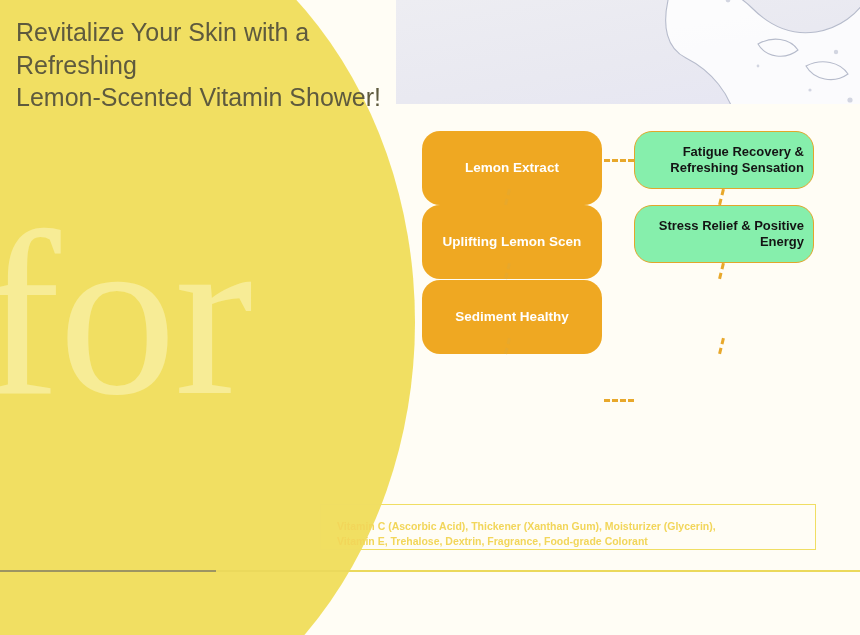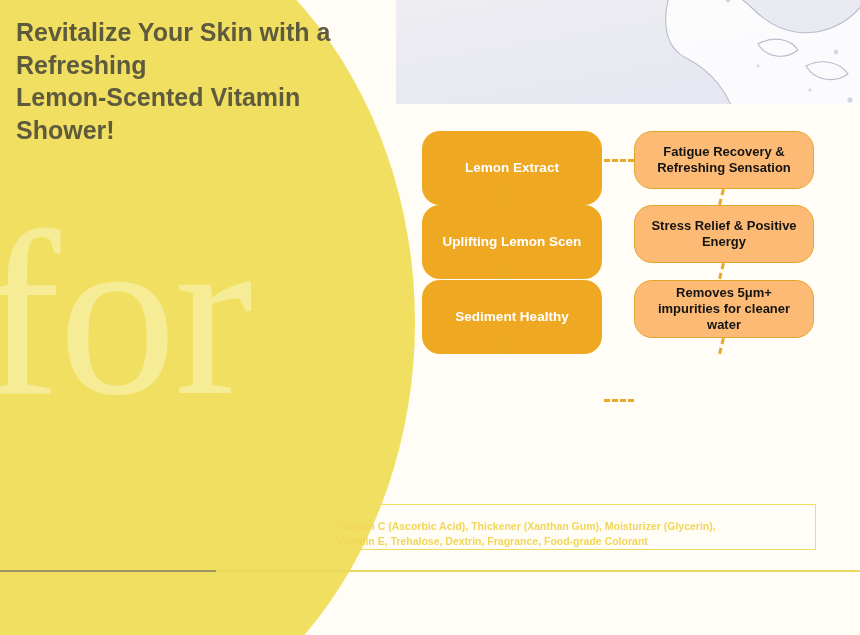--- a/index.html
+++ b/index.html
@@ -75,21 +75,21 @@
 
   
   .headline {
     position: absolute;
     left: 16px;
     top: 16px;
     width: 374px;
     font-size: 25px;
     line-height: 1.30;
     color: #5E5A3E;
-    font-weight: 700;
+    font-weight: 400;
     white-space: pre-line;
   }
 
   
   .bottom-rule {
     position: absolute;
     left: 0;
     top: 570px;
     width: 860px;
     height: 2px;
@@ -142,28 +142,29 @@
     font-size: 13.5px;
     font-weight: 700;
     padding: 0 10px;
     line-height: 1.25;
   }
   .node-right {
     left: 216px;
     top: 0;
     width: 180px;
     height: 58px;
-    background: #fdba74;
+    background: #86efac;
     border: 1.6px solid #E2A62B;
     border-radius: 18px;
     color: #141414;
     font-size: 13px;
     font-weight: 700;
     padding: 0 9px;
     line-height: 1.24;
+    text-align: right;
   }
 
   
   .conn {
     position: absolute;
     background: transparent;
   }
   .conn-h {
     left: 186px;
     top: 28px;
@@ -256,23 +257,20 @@
       <div class="node node-right">Stress Relief &amp;
 Positive Energy</div>
       <div class="node node-left">Uplifting Lemon
 Scen</div>
       <div class="conn conn-v-left"></div>
       <div class="conn conn-v-right"></div>
     </div>
 
     <div class="flow-row r2">
       <div class="node node-left">Sediment Healthy</div>
-      <div class="node node-right">Removes 5μm+
-impurities for cleaner
-water</div>
       <div class="conn conn-v-left"></div>
       <div class="conn conn-v-right"></div>
     </div>
 
     <div class="flow-row r3">
       <div class="conn conn-h" style="top:44px"></div>
     </div>
 
   </div>
 

